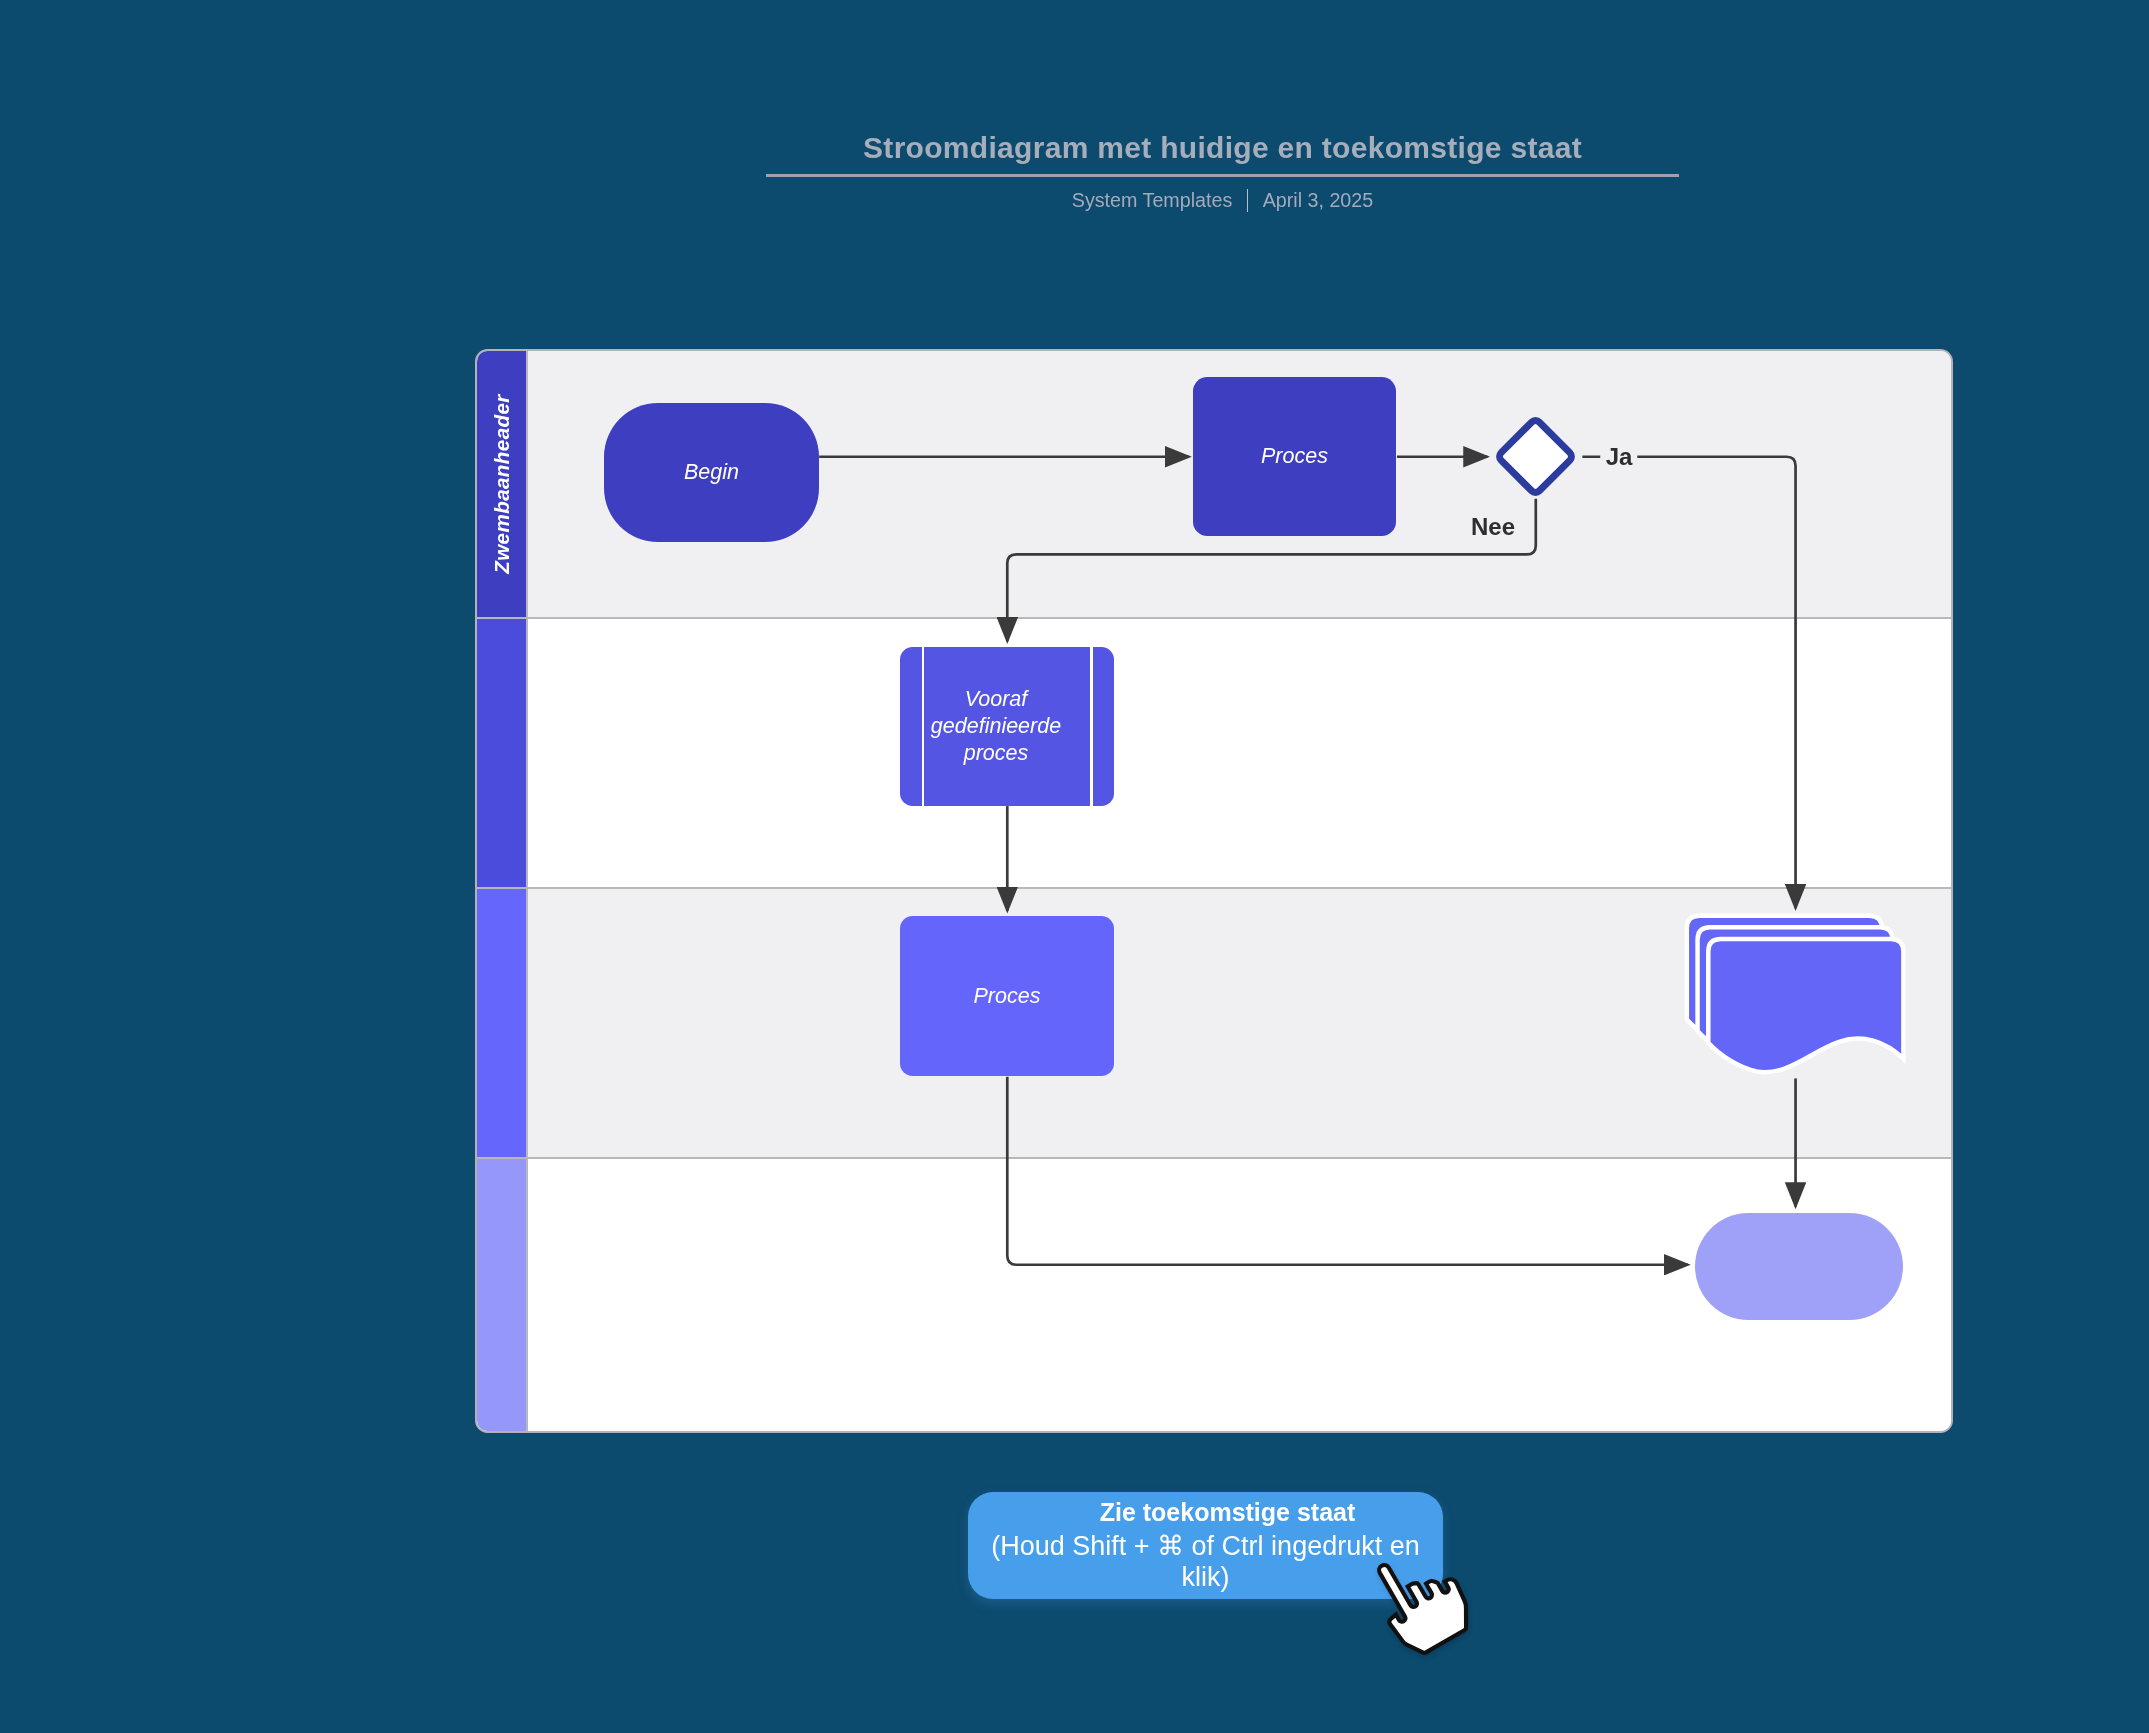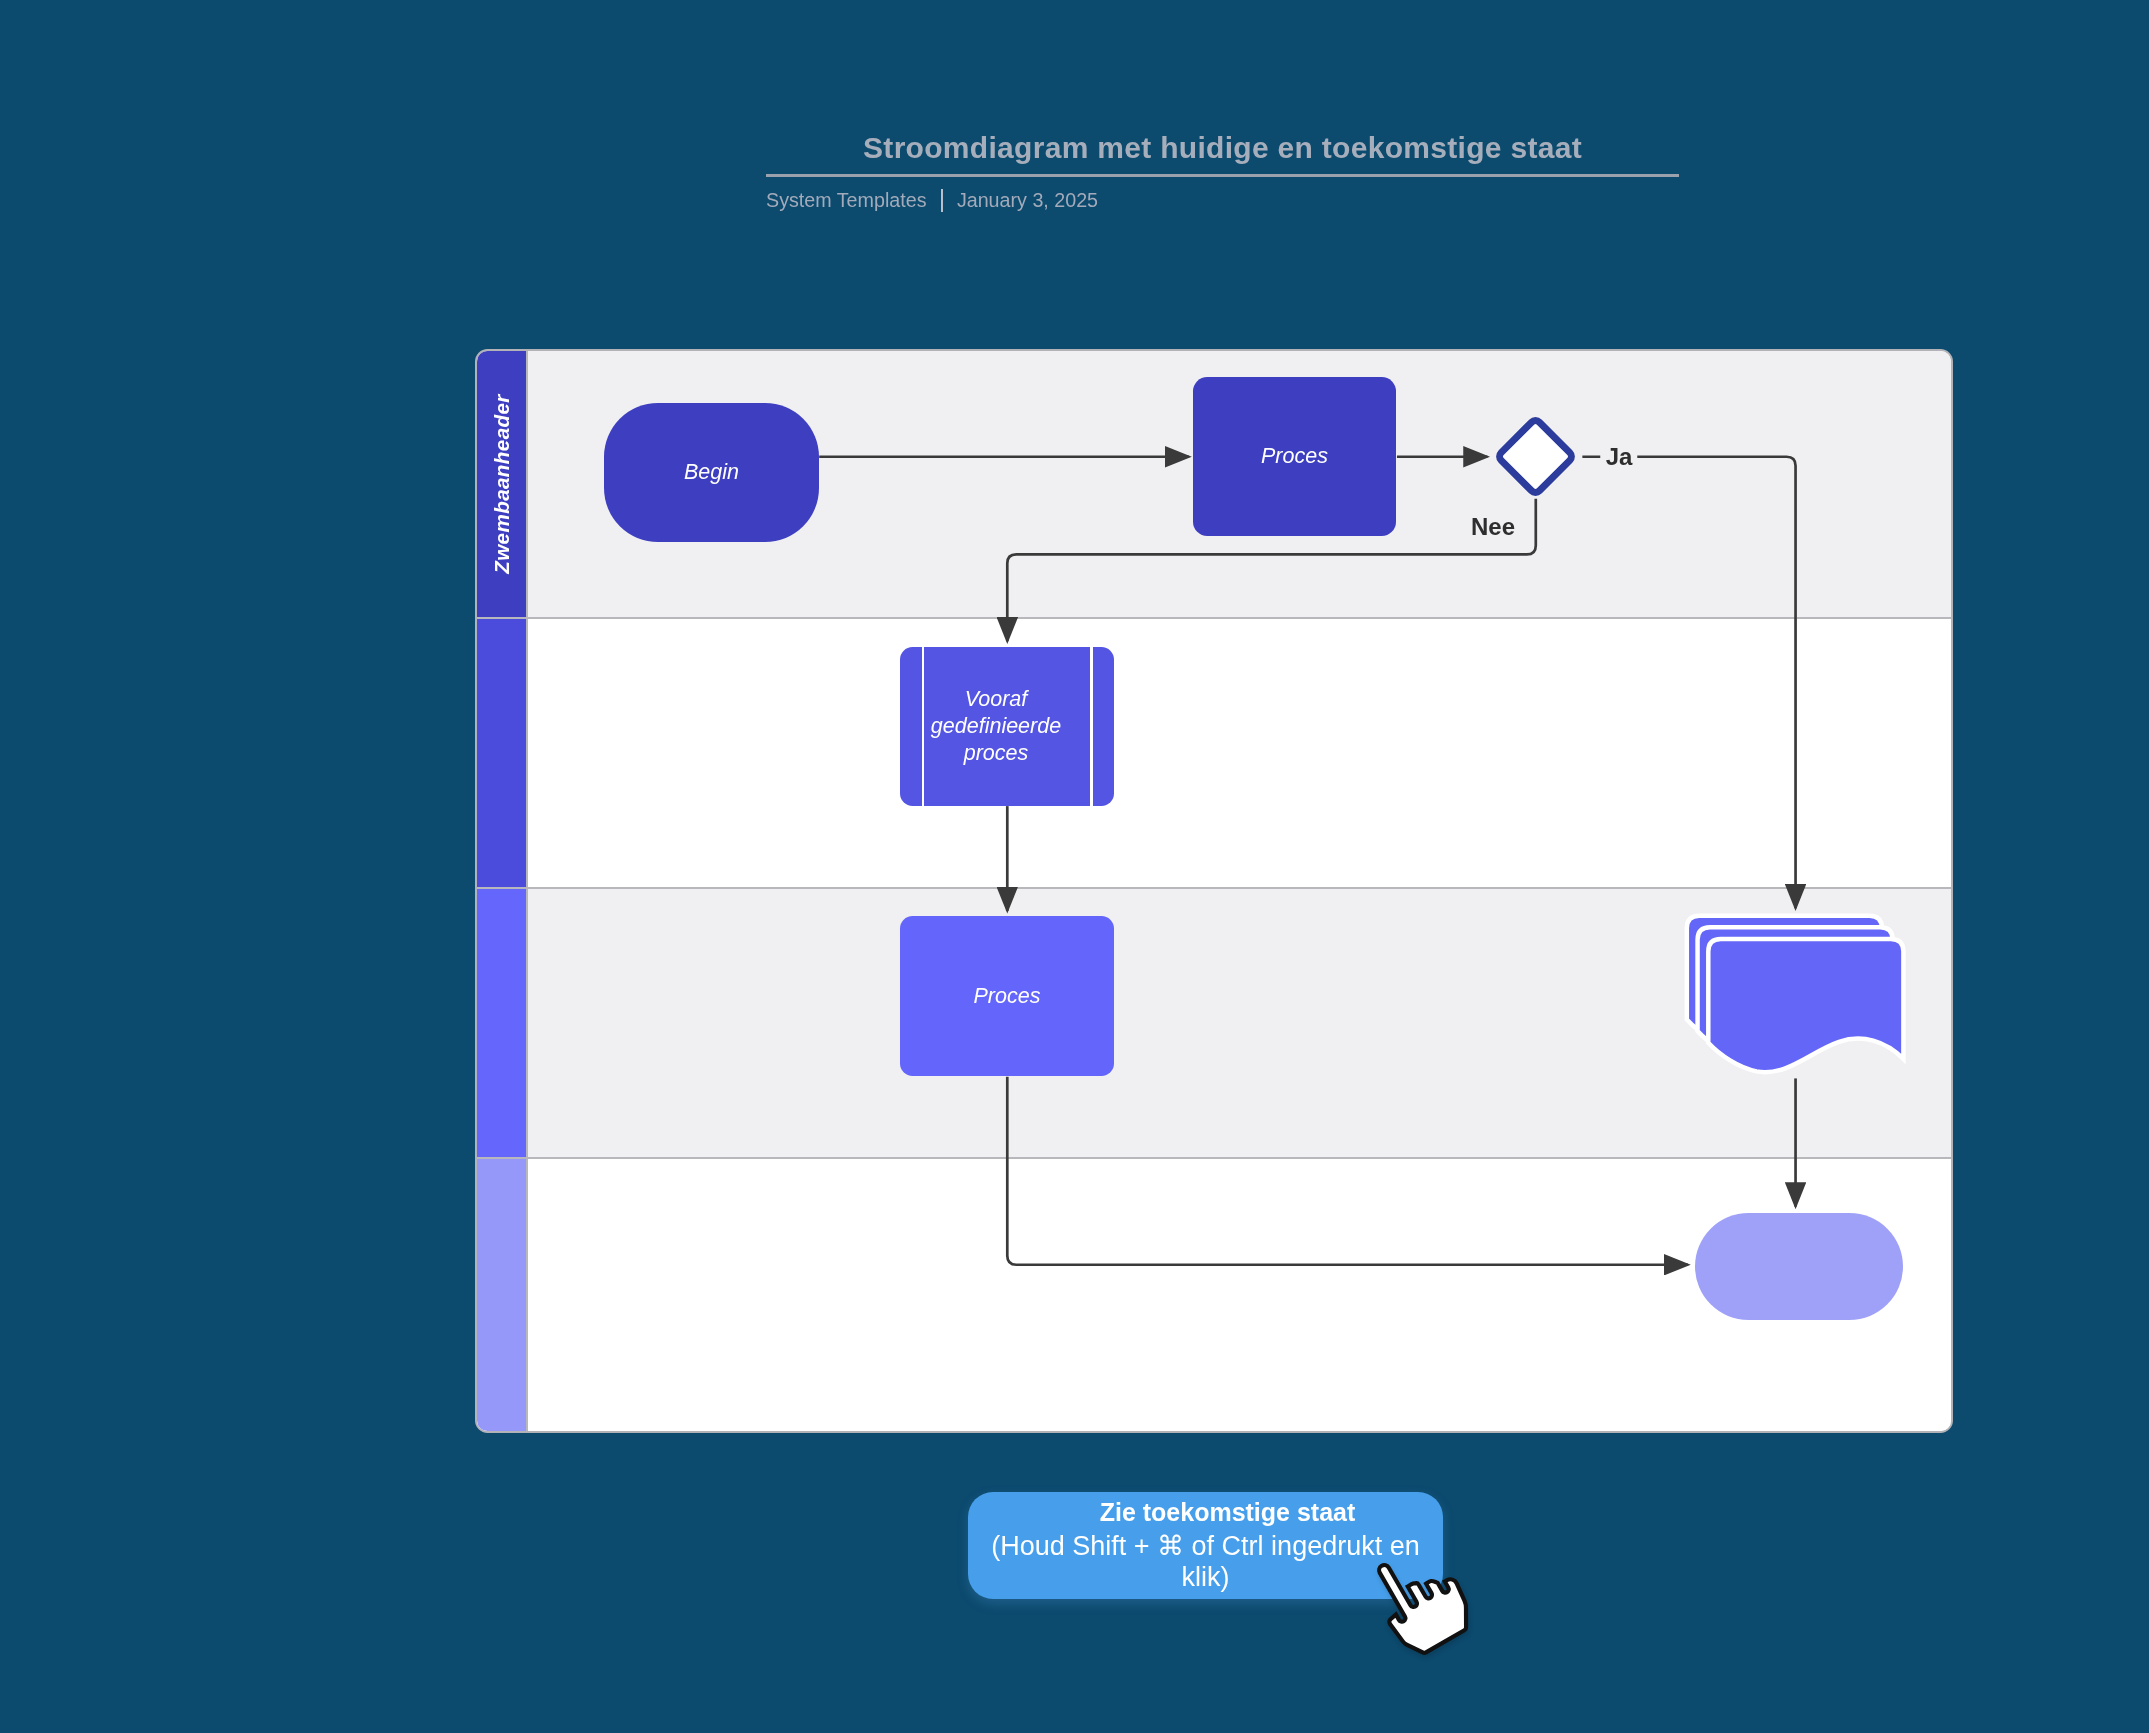--- a/index.html
+++ b/index.html
@@ -4,21 +4,21 @@
 <style>
   * { margin:0; padding:0; box-sizing:border-box; }
   html,body { background:#ffffff; }
   body { font-family:"Liberation Sans", sans-serif; }
   .page { position:relative; width:2149px; height:1734px; background:#0c4a6e; overflow:hidden; }
 
   
   .title-block { position:absolute; left:766px; top:131px; width:913px; text-align:center; }
   .page-title { font-size:30px; font-weight:bold; color:#A7AEBB; letter-spacing:0.3px; padding-bottom:9px;
                 border-bottom:3.6px solid #9BA2AE; }
-  .subtitle-row { margin-top:11.6px; display:flex; align-items:center; gap:14.3px;
+  .subtitle-row { margin-top:11.6px; display:flex; align-items:center; justify-content:center; gap:14.3px;
                   font-size:19.7px; color:#A3ABBA; }
   .subtitle-divider { width:1.8px; height:23px; background:#B9C0CC; }
 
   
   .canvas { position:absolute; left:475px; top:349px; width:1478px; height:1084px;
             border:2.7px solid #B2B2B7; border-radius:12.5px; overflow:hidden; background:#fff; }
   .lane { position:relative; width:100%; }
   .lane + .lane { border-top:2.7px solid #B7B7BC; }
   .lane-1 { height:266px; background:#F0F0F3; }
   .lane-2 { height:270px; background:#FFFFFF; }
@@ -66,21 +66,21 @@
 </head>
 <body>
 
 <div class="page">
 
   <div class="title-block">
     <div class="page-title">Stroomdiagram met huidige en toekomstige staat</div>
     <div class="subtitle-row">
       <span>System Templates</span>
       <span class="subtitle-divider"></span>
-      <span>January 3, 2025</span>
+      <span>April 3, 2025</span>
     </div>
   </div>
 
   <div class="canvas">
 
     <div class="lane lane-1">
       <div class="lane-strip" style="background: rgb(62, 62, 193);">
         <span>Zwembaanheader</span>
       </div>
     </div>

